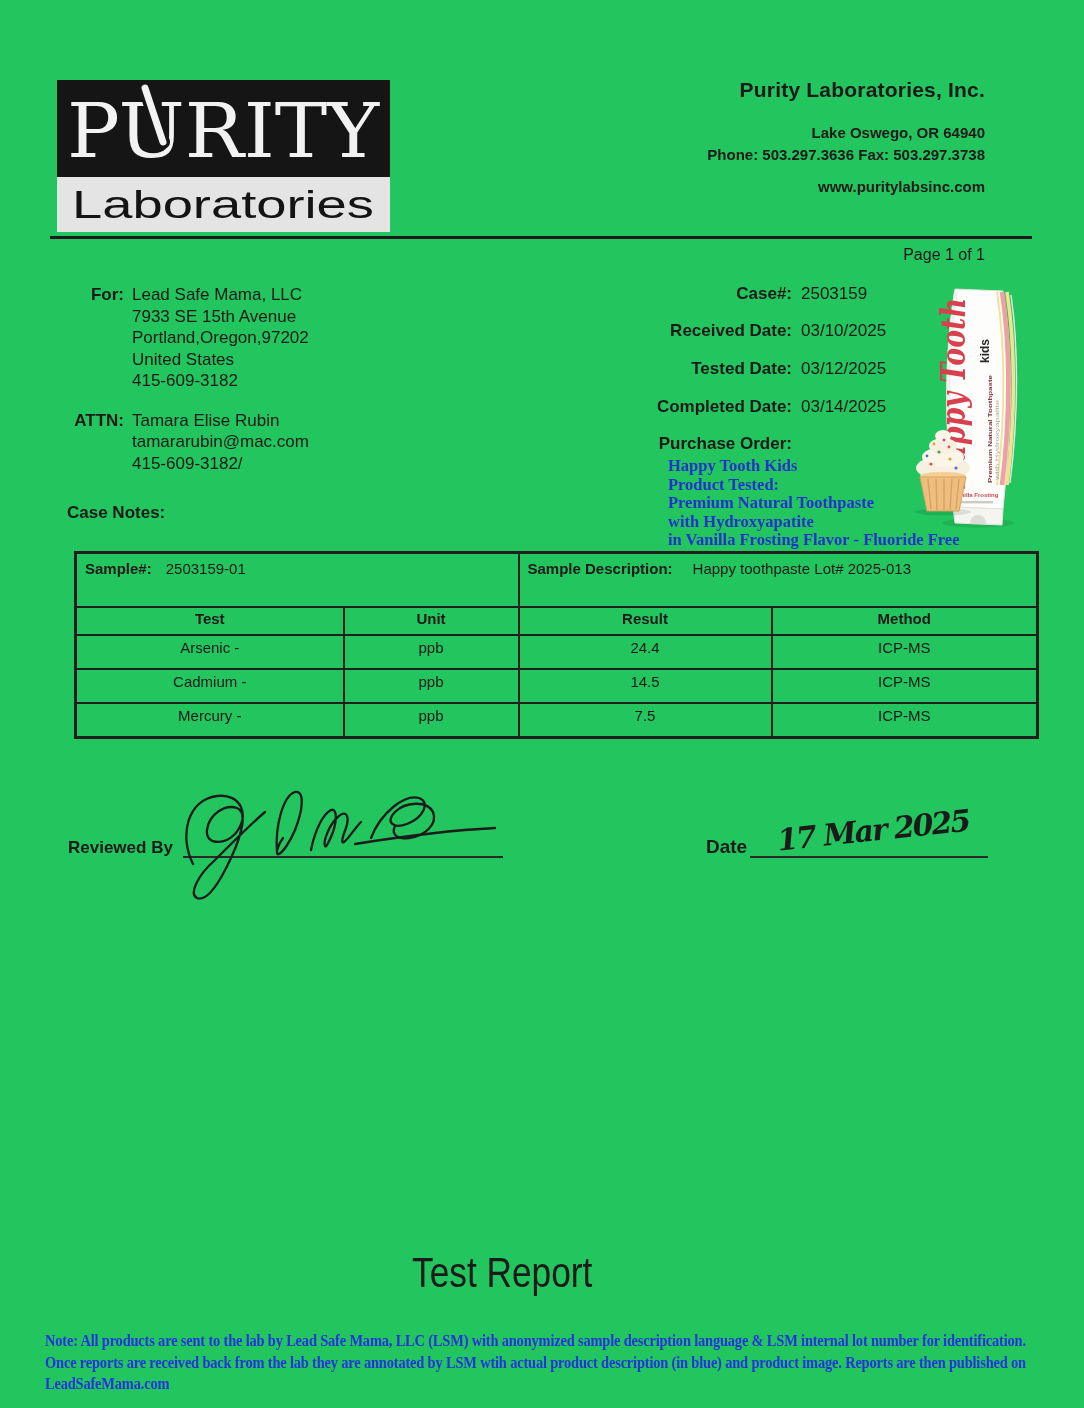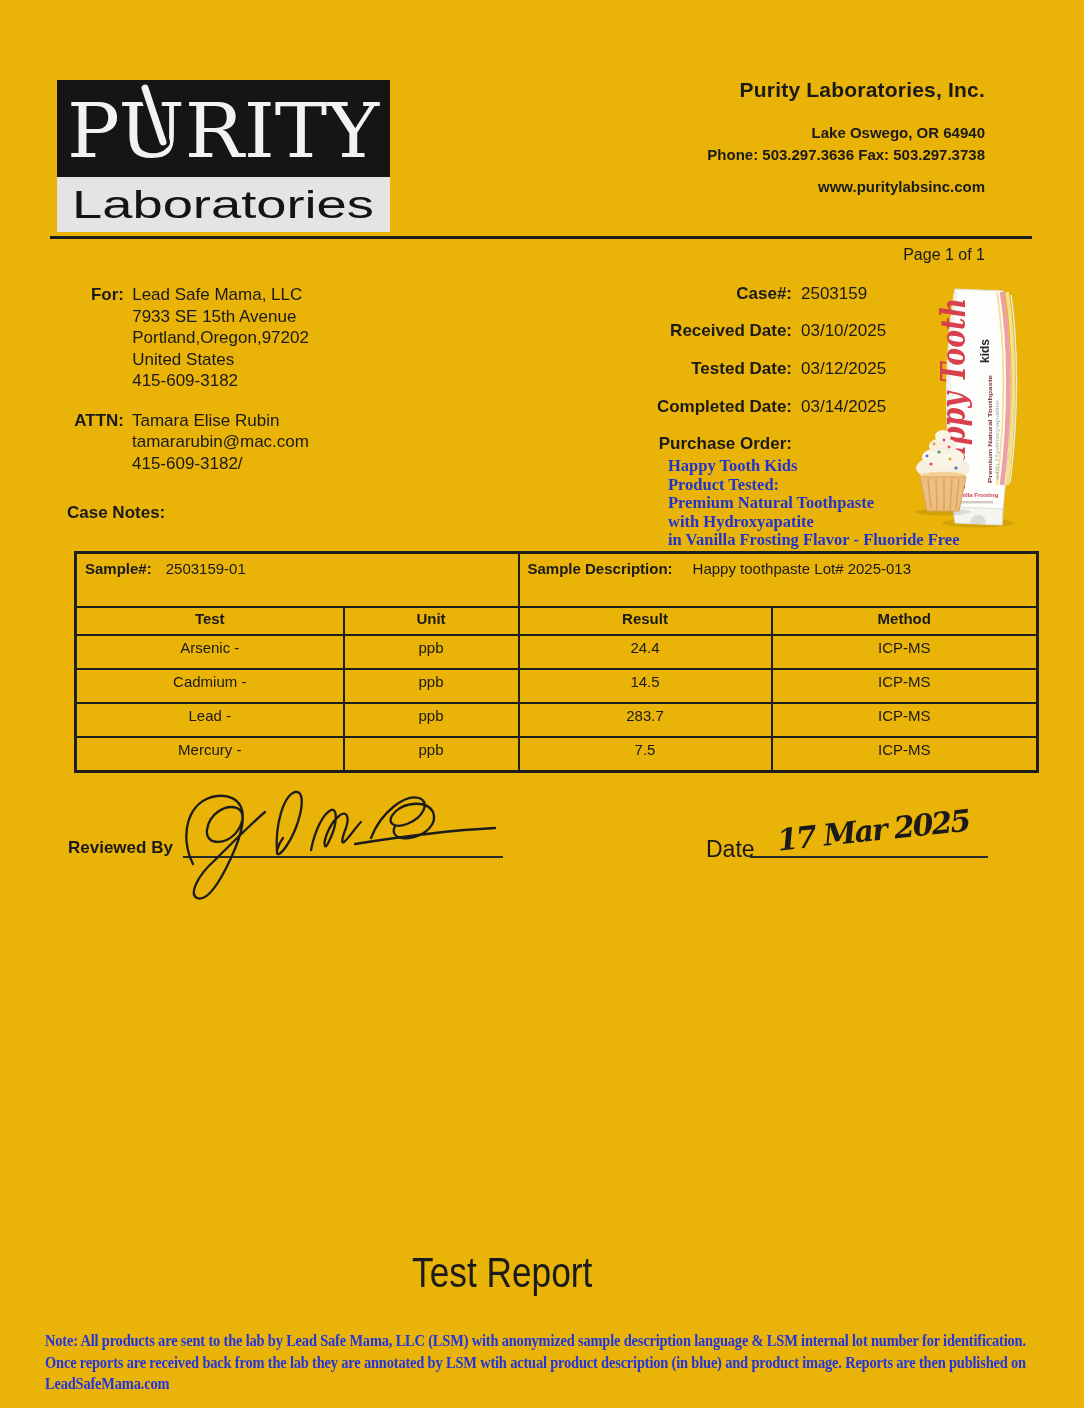--- a/index.html
+++ b/index.html
@@ -1,29 +1,29 @@
 <!DOCTYPE html>
 <html><head>
 <meta charset="utf-8">
 <style>
   html,body{margin:0;padding:0;background:#ffffff;}
-  .page{position:relative;width:1084px;height:1408px;background:#eab308;overflow:hidden;
+  .page{position:relative;width:1084px;height:1408px;background:#22c55e;overflow:hidden;
         font-family:"Liberation Sans",sans-serif;color:#1a1a1a;}
   .abs{position:absolute;}
   .b{font-weight:bold;}
   
   .company-block{left:600px;top:78px;width:385px;text-align:right;}
   .company-title{font-size:21px;font-weight:bold;letter-spacing:.2px;}
   .company-addr{margin-top:20px;font-size:15px;font-weight:bold;line-height:22px;}
   .company-web{margin-top:12px;font-size:15px;font-weight:bold;}
   .hrule{left:50px;top:236px;width:982px;height:3px;background:#1c1c1c;}
   .page-label{left:600px;top:246px;width:385px;text-align:right;font-size:16px;font-weight:normal;}
   
   .client{left:66px;top:284px;font-size:17px;line-height:21.5px;}
-  .crow{display:flex;justify-content:space-between;}
+  .crow{display:flex;}
   .clabel{width:58px;text-align:right;font-weight:bold;flex:0 0 58px;}
   .cvals{margin-left:8px;}
   .attn{margin-top:18px;}
   .case-notes{left:67px;top:503px;font-size:17px;font-weight:bold;}
   
   .caseinfo{left:540px;top:284px;width:400px;font-size:17px;}
   .irow{position:absolute;left:0;width:400px;display:flex;}
   .ilabel{flex:0 0 252px;text-align:right;font-weight:bold;}
   .ival{margin-left:9px;}
   
@@ -34,21 +34,21 @@
   table.results td{border:2px solid #1f1f1f;font-size:15px;vertical-align:top;overflow:hidden;}
   table.results{border:3px solid #1f1f1f;}
   td.samplecell{height:40px;padding:6px 8px;font-size:15.5px;}
   td.colhead{height:22px;text-align:center;font-weight:bold;padding:2px;font-size:15.5px;}
   td.datacell{height:28px;text-align:center;padding-top:3px;}
   .vgap{display:inline-block;width:14px;}
   .vgap2{display:inline-block;width:20px;}
   
   .reviewed-label{left:68px;top:838px;font-size:17px;font-weight:bold;}
   .sigline{left:183px;top:856px;width:320px;height:0;border-top:2px solid #2a2a2a;}
-  .date-label{left:706px;top:836px;font-size:23px;font-weight:normal;}
+  .date-label{left:706px;top:836px;font-size:19px;font-weight:bold;}
   .dateline{left:750px;top:856px;width:238px;height:0;border-top:2px solid #2a2a2a;}
   
   .report-title{left:412px;top:1249px;font-size:42px;color:#1b1b1b;
                 transform:scaleX(.84);transform-origin:left top;white-space:nowrap;}
   
   .footer-note{left:45px;top:1330px;width:1145px;color:#2334dd;font-family:"Liberation Serif",serif;
                font-weight:bold;font-size:16.5px;line-height:21.5px;transform:scaleX(.875);
                transform-origin:left top;letter-spacing:-.2px;white-space:nowrap;}
   svg text{user-select:none;}
 </style>
@@ -196,26 +196,20 @@
       <td class="datacell">24.4</td>
       <td class="datacell">ICP-MS</td>
     </tr>
     <tr>
       <td class="datacell">Cadmium -</td>
       <td class="datacell">ppb</td>
       <td class="datacell">14.5</td>
       <td class="datacell">ICP-MS</td>
     </tr>
     <tr>
-      <td class="datacell">Lead -</td>
-      <td class="datacell">ppb</td>
-      <td class="datacell">283.7</td>
-      <td class="datacell">ICP-MS</td>
-    </tr>
-    <tr>
       <td class="datacell">Mercury -</td>
       <td class="datacell">ppb</td>
       <td class="datacell">7.5</td>
       <td class="datacell">ICP-MS</td>
     </tr>
   </tbody>
     </table>
 
   <div class="abs reviewed-label">Reviewed By</div>
   <div class="abs sigline"></div>

